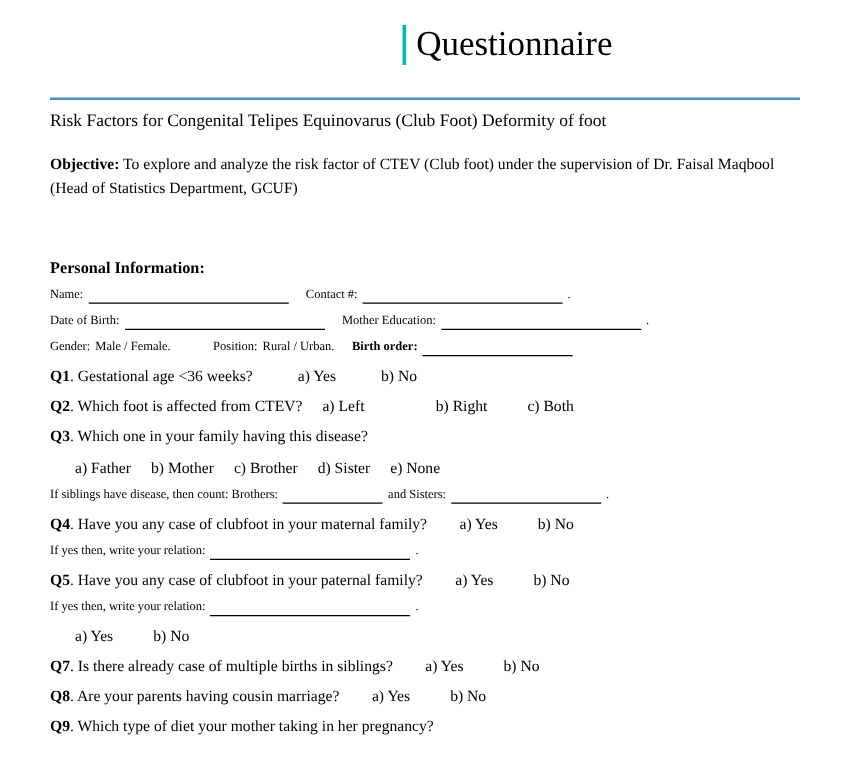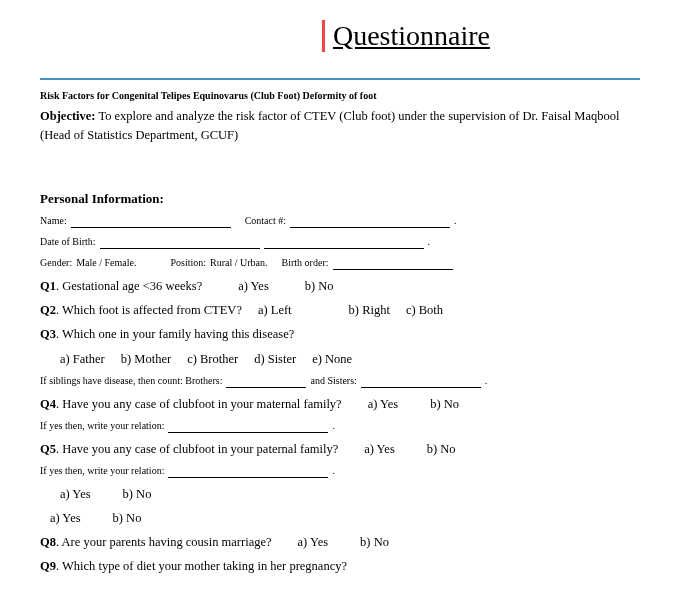--- a/index.html
+++ b/index.html
@@ -10,41 +10,40 @@
       color: #000;
       width: 680px;
       min-height: 613px;
       padding: 20px 40px 20px 40px;
     }
     h1 {
       text-align: center;
       font-size: 28px;
       font-weight: normal;
       font-family: Georgia, serif;
-      border-left: 3px solid #ef4444;
+      border-left: 3px solid #14b8a6;
       padding-left: 8px;
       margin-bottom: 16px;
       display: inline-block;
       margin-left: 50%;
       transform: translateX(-50%);
-      text-decoration: underline;
     }
     .title-wrapper {
       text-align: center;
       margin-bottom: 10px;
     }
     .divider {
       border: none;
       border-top: 2px solid #4a90c4;
       margin-bottom: 10px;
     }
     .section-title {
-      font-weight: bold;
-      font-size: 10px;
-      margin-bottom: 6px;
+      font-weight: normal;
+      font-size: 14px;
+      margin-bottom: 16px;
     }
     .objective {
       font-size: 12.5px;
       margin-bottom: 8px;
       line-height: 1.5;
     }
     .objective b { font-weight: bold; }
     .personal-info-title {
       font-weight: bold;
       font-size: 13px;
@@ -115,44 +114,45 @@
   <span>Name:</span>
   <span class="underline-field-lg"></span>
   <span style="margin-left:10px;">Contact #:</span>
   <span class="underline-field-lg"></span>
     <span>.</span>
 </div>
 
 <div class="form-line">
   <span>Date of Birth:</span>
   <span class="underline-field-lg"></span>
+  <span style="margin-left:10px;">Mother Education:</span>
   <span class="underline-field-lg"></span>
     <span>.</span>
 </div>
 
 <div class="form-line">
   <span>Gender:</span>
     <span>Male / Female.</span>
   <span style="margin-left:30px;">Position:</span>
   <span>Rural / Urban.</span>
-  <span style="margin-left:10px;">Birth order:</span>
+  <span style="margin-left:10px;font-weight:bold;">Birth order:</span>
   <span class="underline-field"></span>
 </div>
 
 <div class="question q-row">
   <span><b>Q1</b>. <span>Gestational age &lt;36 weeks?</span></span>
   <span style="margin-left:20px;">a) Yes</span>
   <span style="margin-left:20px;">b) No</span>
 </div>
 
 <div class="question q-row">
   <span><b>Q2</b>. <span>Which foot is affected from CTEV?</span></span>
   <span>a) Left</span>
   <span style="margin-left:16px;padding-left:25px;">b) Right</span>
-  <span style="margin-left:0;">c) Both</span>
+  <span style="margin-left:16px;">c) Both</span>
 </div>
 
 <div class="question">
   <span><b>Q3</b>. <span>Which one in your family having this disease?</span></span>
 </div>
 <div class="question q-row indent" style="margin-top:4px;">
   <span>a)  Father</span>
   <span>b) Mother</span>
   <span>c) Brother</span>
   <span>d) Sister</span>
@@ -188,20 +188,21 @@
   <span class="underline-field-lg"></span>
     <span>.</span>
 </div>
 
 <div class="question q-row">
   <span style="margin-left:20px;">a) Yes</span>
   <span style="margin-left:16px;">b) No</span>
 </div>
 
 <div class="question q-row">
+  <span><b>Q7</b>. <span>Is there already case of multiple births in siblings?</span></span>
   <span style="margin-left:10px;">a) Yes</span>
   <span style="margin-left:16px;">b) No</span>
 </div>
 
 <div class="question q-row">
   <span><b>Q8</b>. <span>Are your parents having cousin marriage?</span></span>
   <span style="margin-left:10px;">a) Yes</span>
   <span style="margin-left:16px;">b) No</span>
 </div>
 

